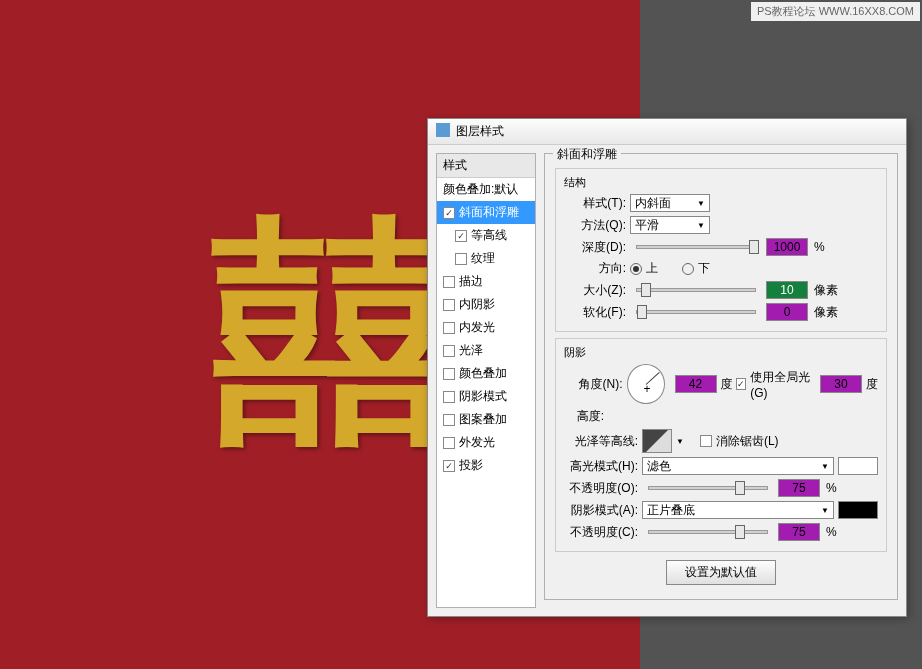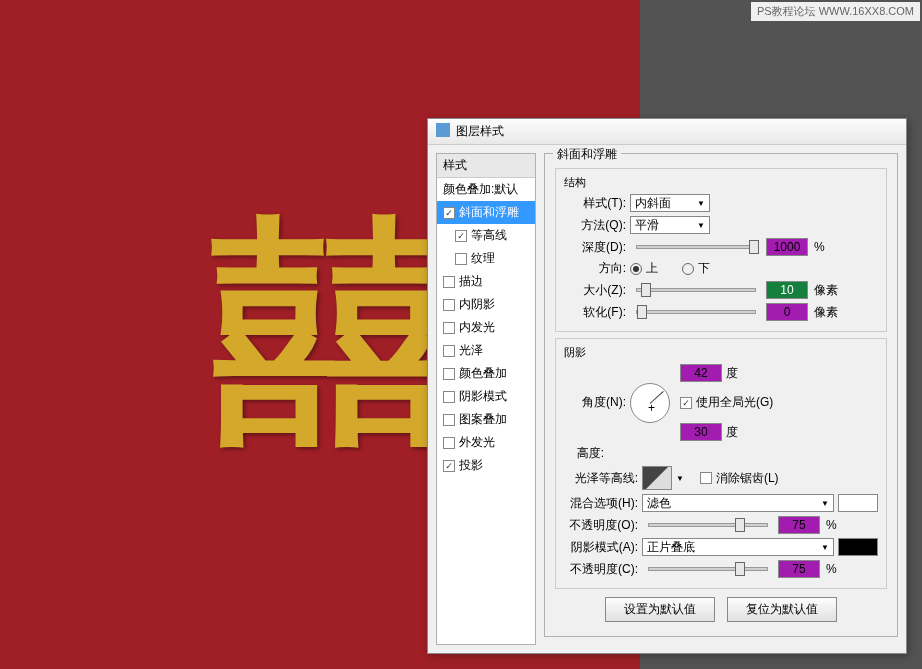--- a/index.html
+++ b/index.html
@@ -174,21 +174,21 @@
 
         <div class="sub-fieldset">
           <div class="sub-legend">阴影</div>
 
           <div class="row">
             <span class="label">角度(N):</span>
             <div class="angle-widget">
               <div class="angle-cross">+</div>
                 <div class="angle-line"></div>
             </div>
-            <div style="display:flex; flex-direction:column; gap:12px; margin-left:6px">
+            <div style="display:flex; flex-direction:row; gap:3px; margin-left:6px">
               <div style="display:flex; align-items:center; gap:4px">
                 <span class="numbox">42</span>
                 <span>度</span>
               </div>
               <div style="display:flex; align-items:center; gap:4px">
                 <span class="checkbox checked"></span>
                 <span>使用全局光(G)</span>
               </div>
               <div style="display:flex; align-items:center; gap:4px">
                 <span class="numbox">30</span>
@@ -203,21 +203,21 @@
           <div class="row">
             <span class="label" style="width:74px">光泽等高线:</span>
             <div class="contour-swatch"></div>
             <span class="dropdown-arrow">▼</span>
             <span style="width:8px"></span>
             <span class="checkbox"></span>
             <span>消除锯齿(L)</span>
           </div>
 
           <div class="row">
-            <span class="label" style="width:74px">混合选项(H):</span>
+            <span class="label" style="width:74px">高光模式(H):</span>
             <div class="dropdown" style="flex:1">
               <span>滤色</span>
               <span class="dropdown-arrow">▼</span>
             </div>
             <div class="color-swatch" style="background:#ffffff"></div>
           </div>
 
           <div class="row">
             <span class="label" style="width:74px">不透明度(O):</span>
             <div class="slider">
@@ -241,18 +241,17 @@
             <div class="slider">
                 <div class="slider-thumb" style="left:73%"></div>
               </div>
             <span class="numbox">75</span>
             <span class="unit">%</span>
           </div>
         </div>
 
         <div class="buttons">
           <button class="btn">设置为默认值</button>
-          <button class="btn">复位为默认值</button>
         </div>
       </div>
     </div>
   </div>
 </div>
 
 </body></html>

